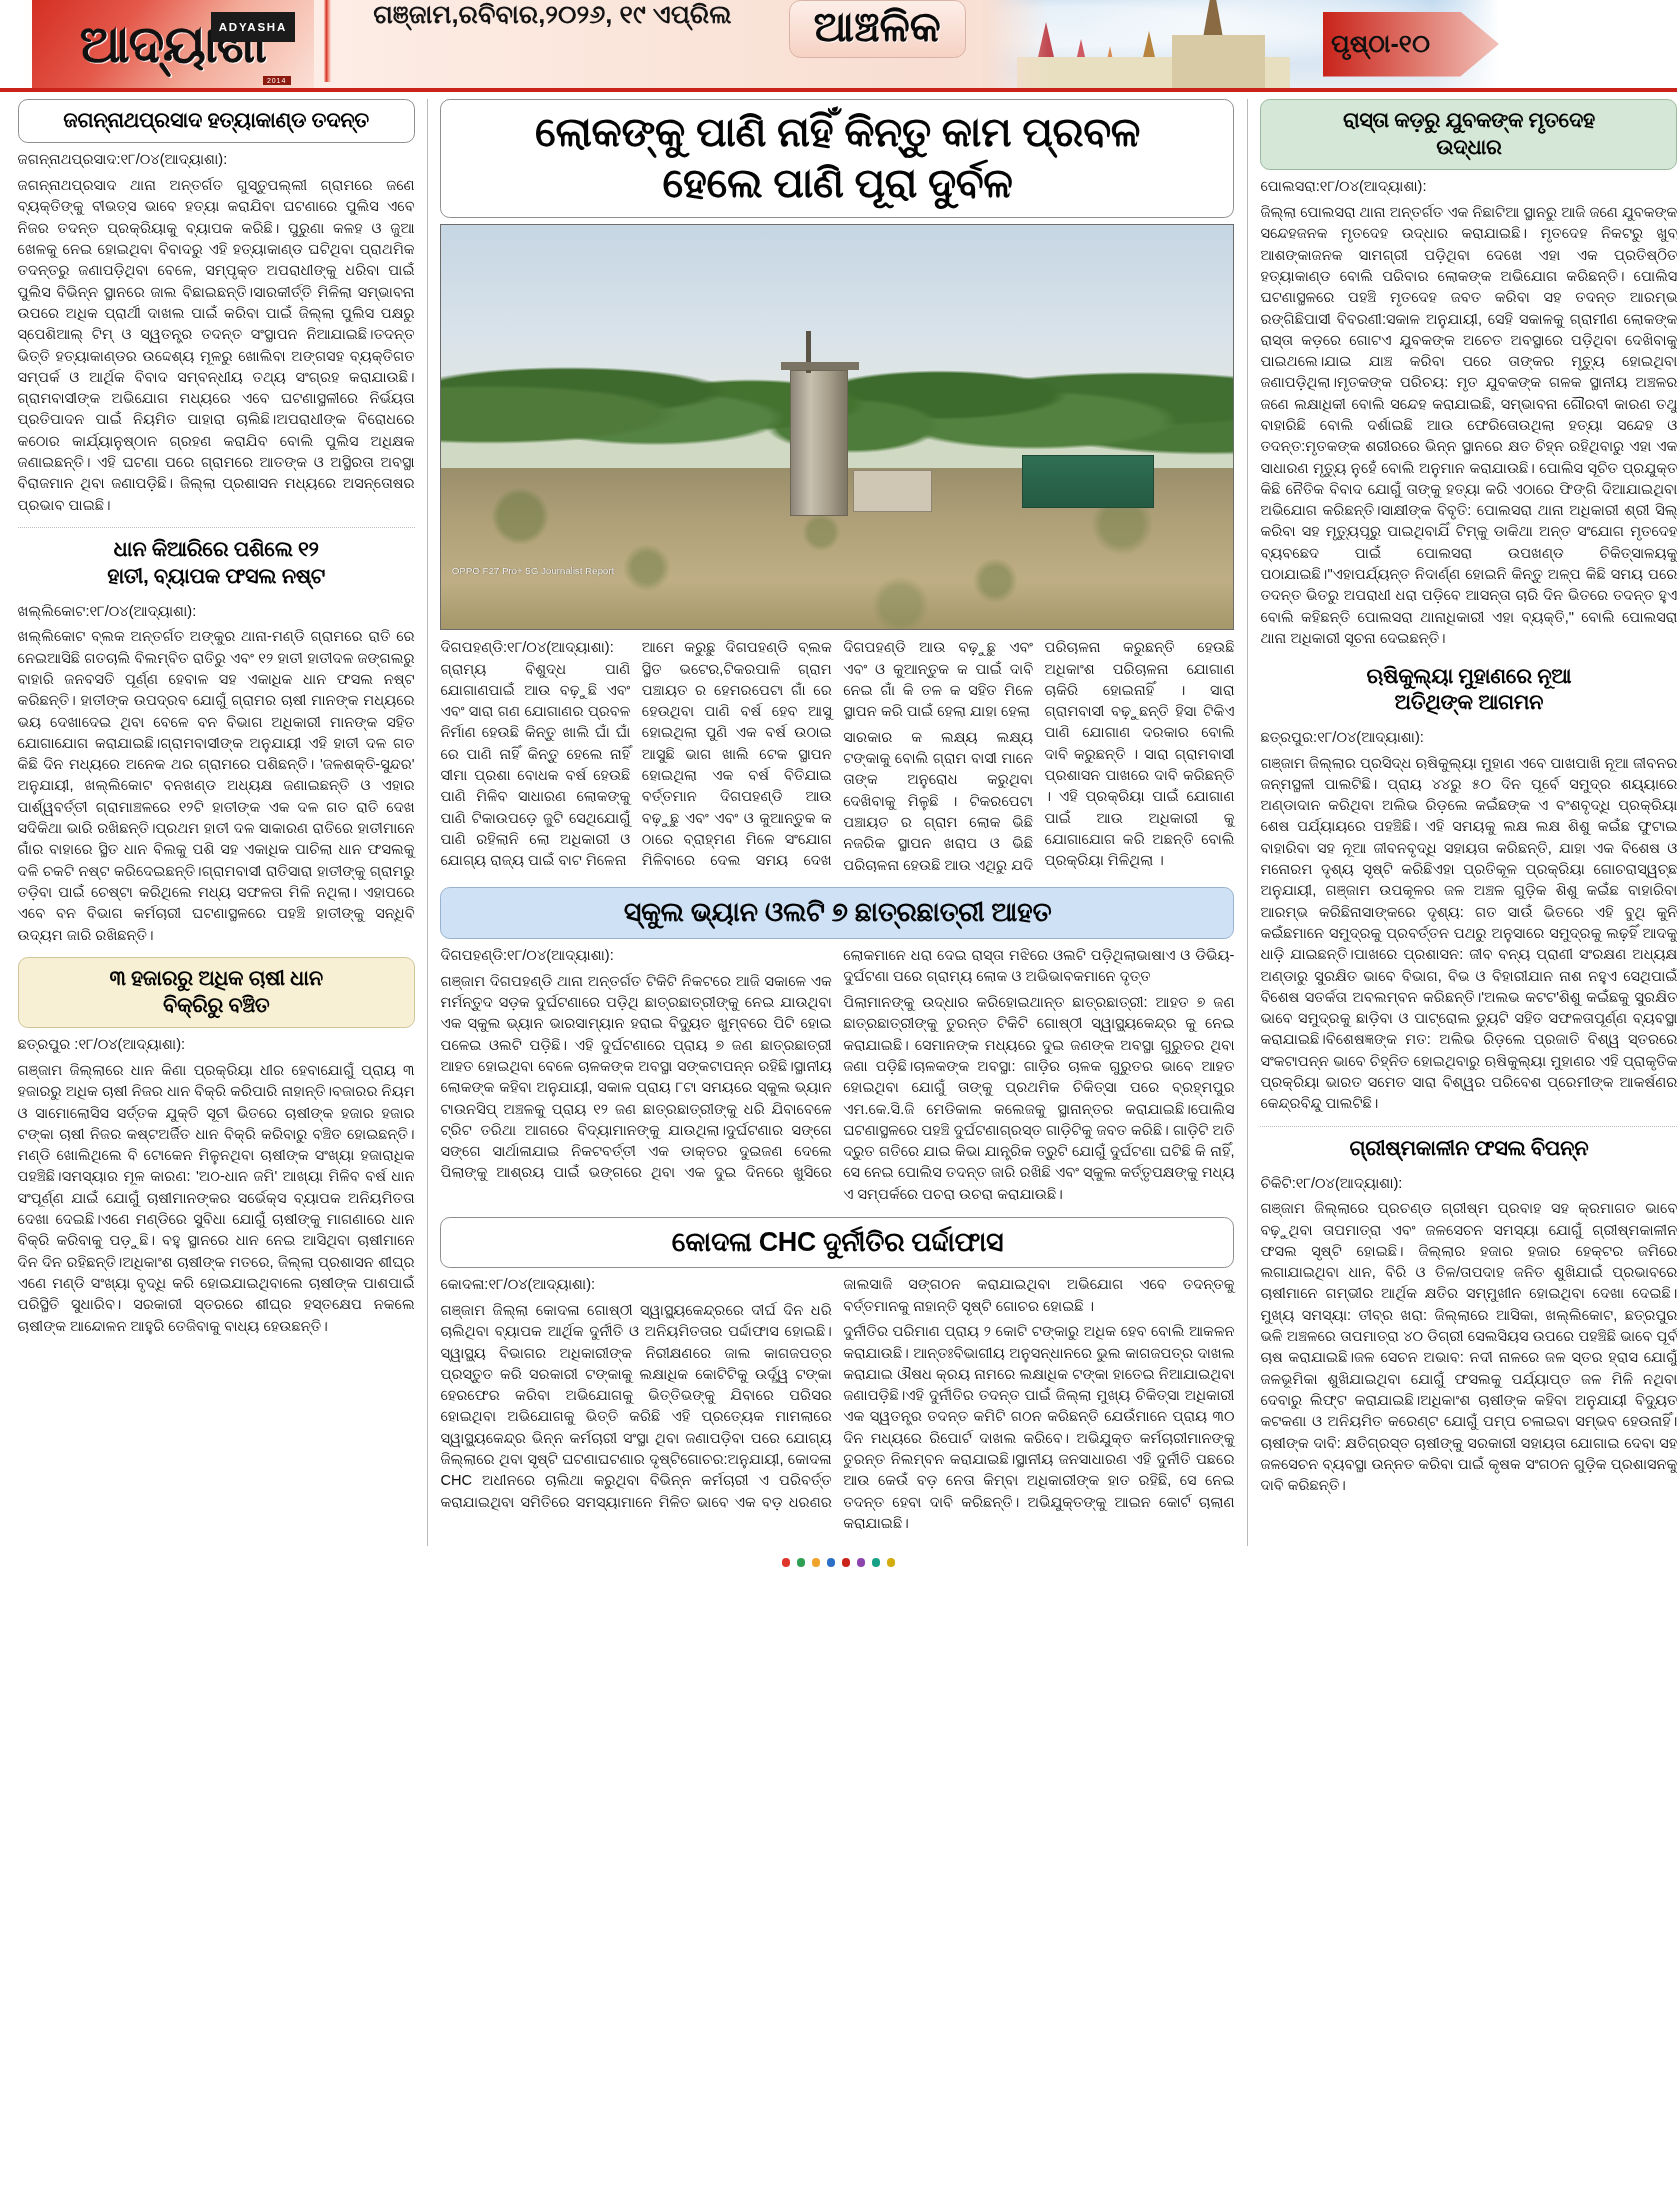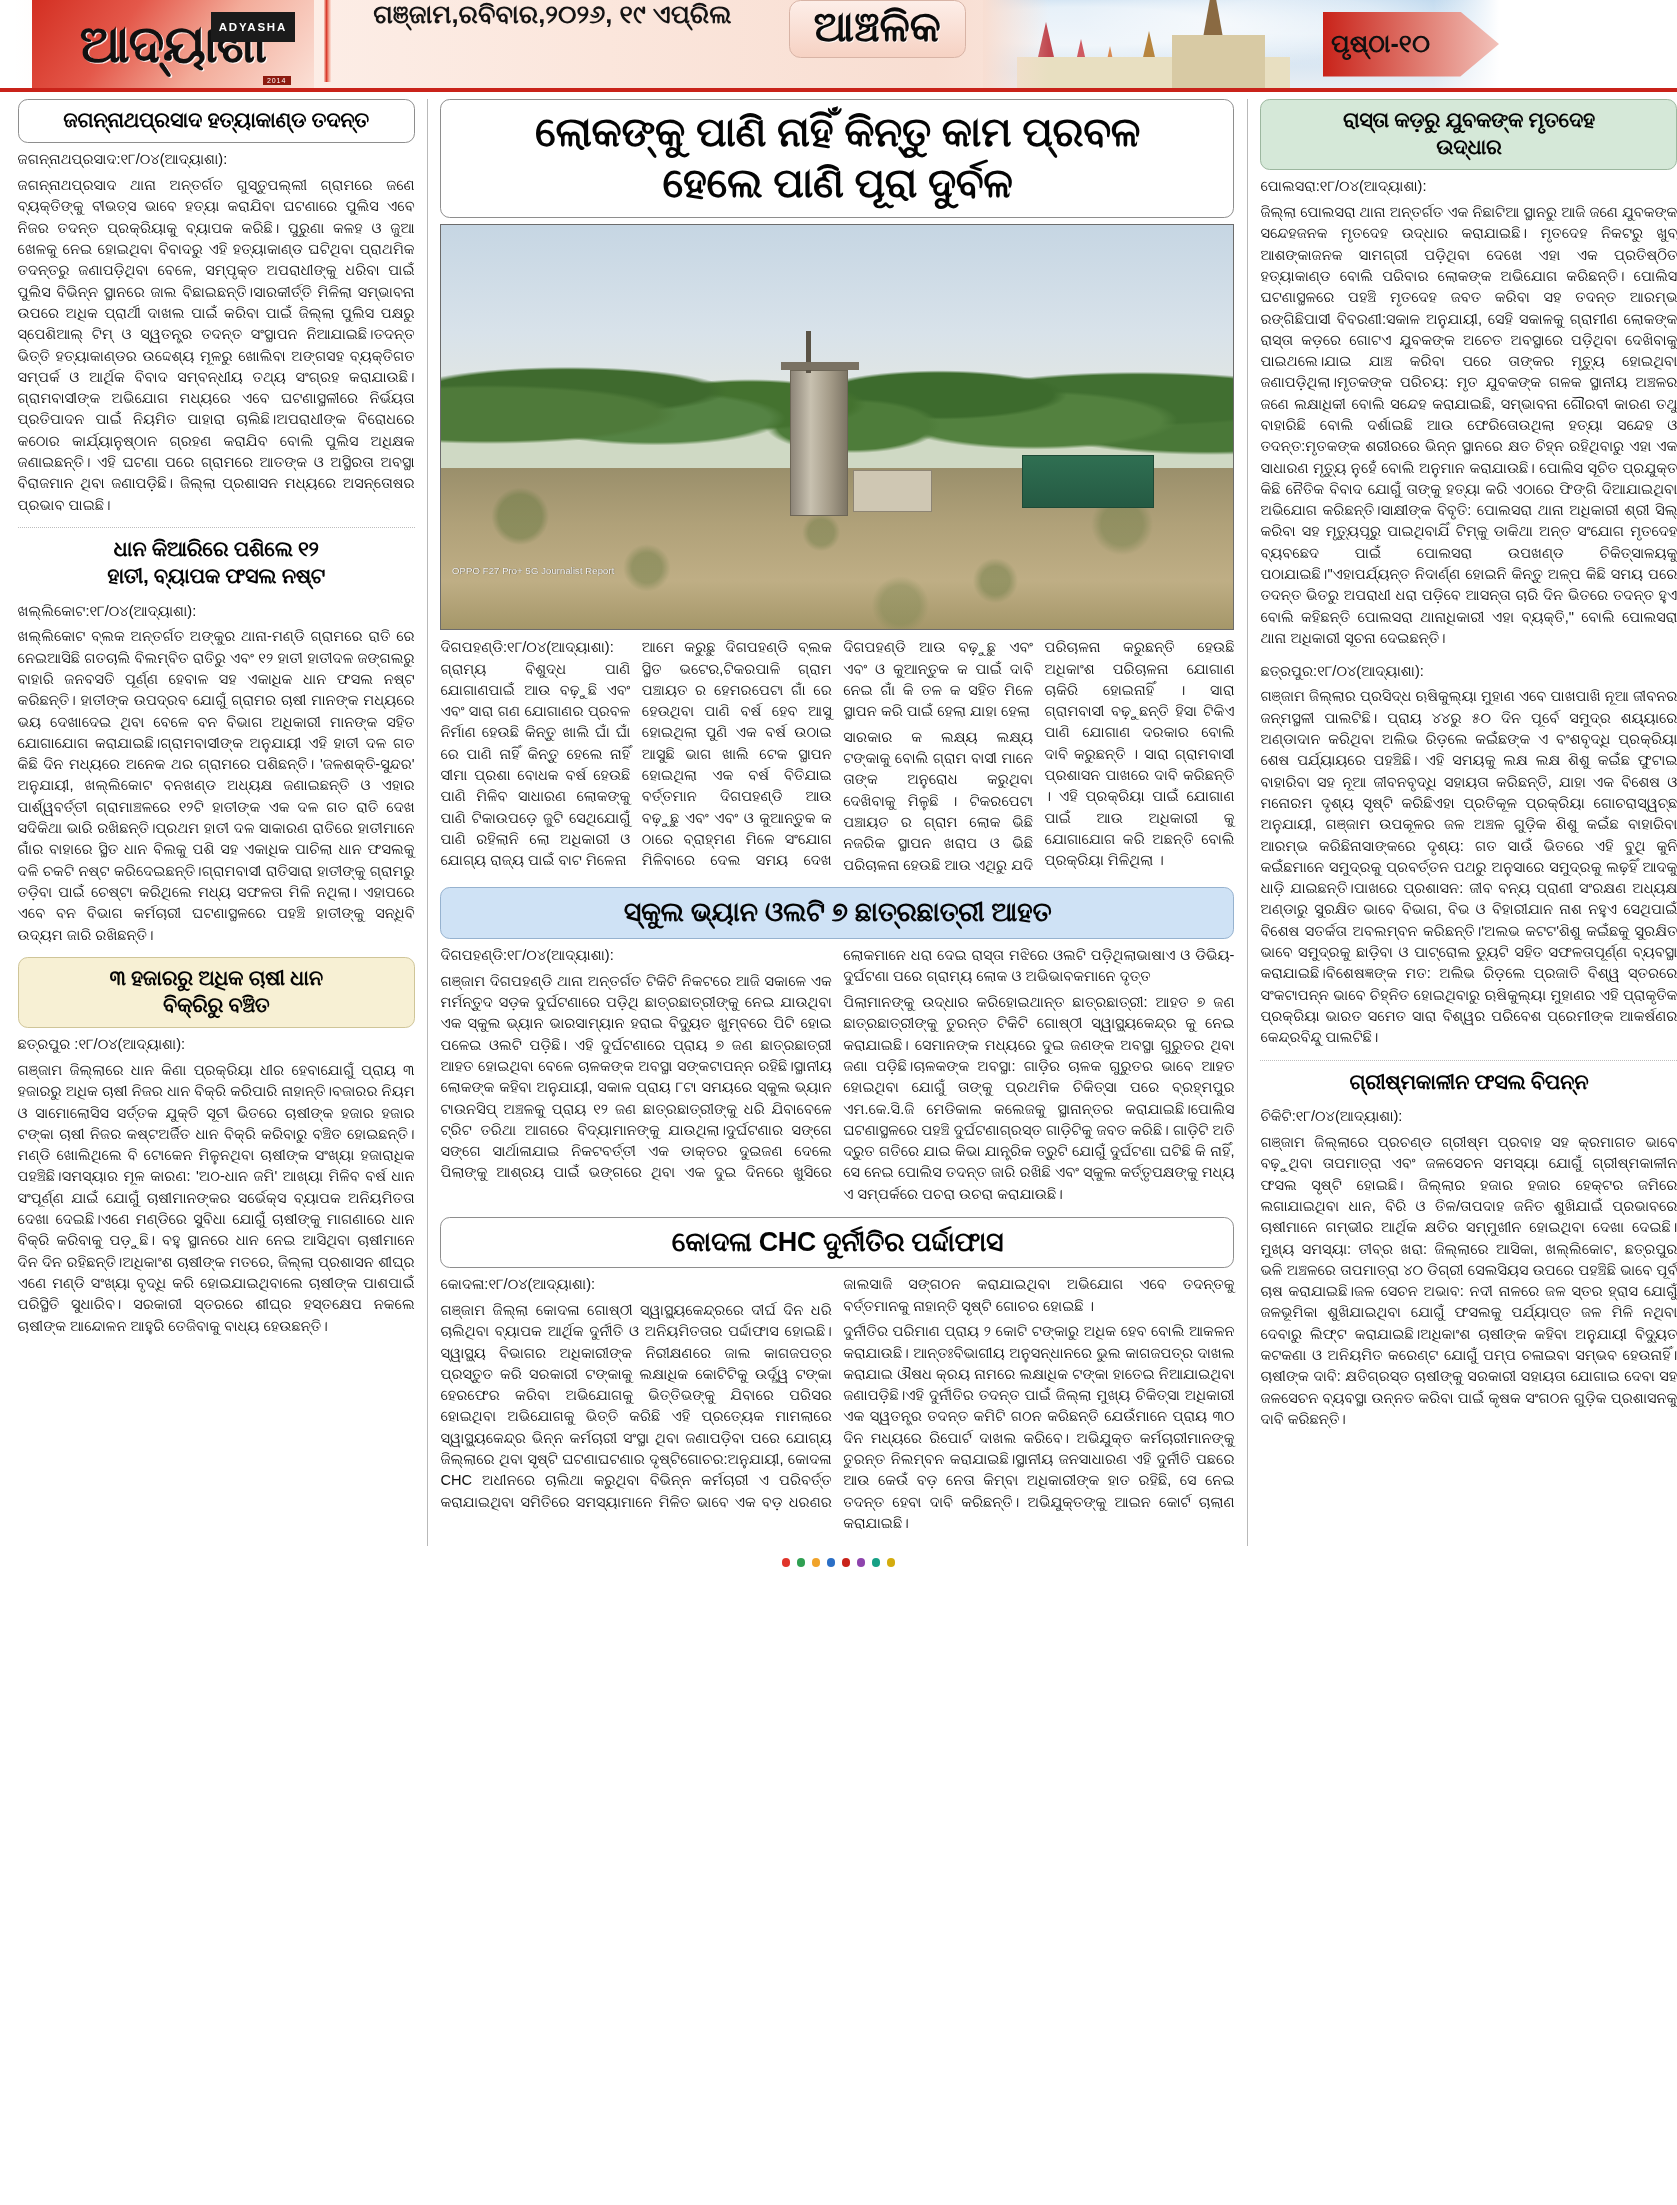--- a/index.html
+++ b/index.html
@@ -390,20 +390,24 @@
         <div class="hl small">ରାସ୍ତା କଡ଼ରୁ ଯୁବକଙ୍କ ମୃତଦେହ</div>
         <div class="hl small">ଉଦ୍ଧାର</div>
       </div>
       <div class="body-cols c1">
         <p class="bt">ପୋଲସରା:୧୮/୦୪(ଆଦ୍ୟାଶା):</p>
         <p class="bt">ଜିଲ୍ଲା ପୋଲସରା ଥାନା ଅନ୍ତର୍ଗତ ଏକ ନିଛାଟିଆ ସ୍ଥାନରୁ ଆଜି ଜଣେ ଯୁବକଙ୍କ ସନ୍ଦେହଜନକ ମୃତଦେହ ଉଦ୍ଧାର କରାଯାଇଛି। ମୃତଦେହ ନିକଟରୁ ଖୁବ୍ ଆଶଙ୍କାଜନକ ସାମଗ୍ରୀ ପଡ଼ିଥିବା ଦେଖେ ଏହା ଏକ ପ୍ରତିଷ୍ଠିତ ହତ୍ୟାକାଣ୍ଡ ବୋଲି ପରିବାର ଲୋକଙ୍କ ଅଭିଯୋଗ କରିଛନ୍ତି। ପୋଲିସ ଘଟଣାସ୍ଥଳରେ ପହଞ୍ଚି ମୃତଦେହ ଜବତ କରିବା ସହ ତଦନ୍ତ ଆରମ୍ଭ ରଙ୍ଗିଛିପାସୀ ବିବରଣୀ:ସକାଳ ଅନୁଯାୟୀ, ସେହି ସକାଳକୁ ଗ୍ରାମୀଣ ଲୋକଙ୍କ ରାସ୍ତା କଡ଼ରେ ଗୋଟଏ ଯୁବକଙ୍କ ଅଚେତ ଅବସ୍ଥାରେ ପଡ଼ିଥିବା ଦେଖିବାକୁ ପାଇଥଲେ।ଯାଇ ଯାଞ୍ଚ କରିବା ପରେ ତାଙ୍କର ମୃତ୍ୟୁ ହୋଇଥିବା ଜଣାପଡ଼ିଥିଲା।ମୃତକଙ୍କ ପରିଚୟ: ମୃତ ଯୁବକଙ୍କ ଗଳକ ସ୍ଥାନୀୟ ଅଞ୍ଚଳର ଜଣେ ଲକ୍ଷାଧିକୀ ବୋଲି ସନ୍ଦେହ କରାଯାଇଛି, ସମ୍ଭାବନା ଗୌରବୀ କାରଣ ତଥୁ ବାହାରିଛି ବୋଲି ଦର୍ଶାଇଛି ଆଉ ଫେରିତୋଉଥିଲା ହତ୍ୟା ସନ୍ଦେହ ଓ ତଦନ୍ତ:ମୃତକଙ୍କ ଶରୀରରେ ଭିନ୍ନ ସ୍ଥାନରେ କ୍ଷତ ଚିହ୍ନ ରହିଥିବାରୁ ଏହା ଏକ ସାଧାରଣ ମୃତ୍ୟୁ ନୁହେଁ ବୋଲି ଅନୁମାନ କରାଯାଉଛି। ପୋଲିସ ସୂଚିତ ପ୍ରଯୁକ୍ତ କିଛି ନୈତିକ ବିବାଦ ଯୋଗୁଁ ତାଙ୍କୁ ହତ୍ୟା କରି ଏଠାରେ ଫିଙ୍ଗି ଦିଆଯାଇଥିବା ଅଭିଯୋଗ କରିଛନ୍ତି।ସାକ୍ଷୀଙ୍କ ବିବୃତି: ପୋଲସରା ଥାନା ଅଧିକାରୀ ଶ୍ରୀ ସିଲ୍ କରିବା ସହ ମୃତ୍ୟୁପୂରୁ ପାଇଥିବାଯିଁ ଟିମ୍କୁ ଡାକିଥା ଅନ୍ତ ସଂଯୋଗ ମୃତଦେହ ବ୍ୟବଛେଦ ପାଇଁ ପୋଲସରା ଉପଖଣ୍ଡ ଚିକିତ୍ସାଳୟକୁ ପଠାଯାଇଛି।"ଏହାପର୍ଯ୍ୟନ୍ତ ନିଦାର୍ଣ୍ଣ ହୋଇନି କିନ୍ତୁ ଅଳ୍ପ କିଛି ସମୟ ପରେ ତଦନ୍ତ ଭିତରୁ ଅପରାଧୀ ଧରା ପଡ଼ିବେ ଆସନ୍ତା ଚାରି ଦିନ ଭିତରେ ତଦନ୍ତ ହୁଏ ବୋଲି କହିଛନ୍ତି ପୋଲସରା ଥାନାଧିକାରୀ ଏହା ବ୍ୟକ୍ତି," ବୋଲି ପୋଲସରା ଥାନା ଅଧିକାରୀ ସୂଚନା ଦେଇଛନ୍ତି।</p>
       </div>
     </div>
 
     <div class="article">
+      <div class="hl-box plain">
+        <div class="hl small">ଋଷିକୁଲ୍ୟା ମୁହାଣରେ ନୂଆ</div>
+        <div class="hl small">ଅତିଥିଙ୍କ ଆଗମନ</div>
+      </div>
       <div class="body-cols c1">
         <p class="bt">ଛତ୍ରପୁର:୧୮/୦୪(ଆଦ୍ୟାଶା):</p>
         <p class="bt">ଗଞ୍ଜାମ ଜିଲ୍ଲାର ପ୍ରସିଦ୍ଧ ଋଷିକୁଲ୍ୟା ମୁହାଣ ଏବେ ପାଖପାଖି ନୂଆ ଜୀବନର ଜନ୍ମସ୍ଥଳୀ ପାଲଟିଛି। ପ୍ରାୟ ୪୪ରୁ ୫୦ ଦିନ ପୂର୍ବେ ସମୁଦ୍ର ଶୟ୍ୟାରେ ଅଣ୍ଡାଦାନ କରିଥିବା ଅଲିଭ ରିଡ଼ଲେ କଇଁଛଙ୍କ ଏ ବଂଶବୃଦ୍ଧି ପ୍ରକ୍ରିୟା ଶେଷ ପର୍ଯ୍ୟାୟରେ ପହଞ୍ଚିଛି। ଏହି ସମୟକୁ ଲକ୍ଷ ଲକ୍ଷ ଶିଶୁ କଇଁଛ ଫୁଟାଇ ବାହାରିବା ସହ ନୂଆ ଜୀବନବୃଦ୍ଧି ସହାୟତା କରିଛନ୍ତି, ଯାହା ଏକ ବିଶେଷ ଓ ମନୋରମ ଦୃଶ୍ୟ ସୃଷ୍ଟି କରିଛିଏହା ପ୍ରତିକୂଳ ପ୍ରକ୍ରିୟା ଗୋଚରାସ୍ୱଚ୍ଛ ଅନୁଯାୟୀ, ଗଞ୍ଜାମ ଉପକୂଳର ଜଳ ଅଞ୍ଚଳ ଗୁଡ଼ିକ ଶିଶୁ କଇଁଛ ବାହାରିବା ଆରମ୍ଭ କରିଛିନାସାଙ୍କରେ ଦୃଶ୍ୟ: ଗତ ସାଉଁ ଭିତରେ ଏହି ବୁଥି କୁନି କଇଁଛମାନେ ସମୁଦ୍ରକୁ ପ୍ରବର୍ତ୍ତନ ପଥରୁ ଅନୁସାରେ ସମୁଦ୍ରକୁ ଲଢ଼ହିଁ ଆଦକୁ ଧାଡ଼ି ଯାଇଛନ୍ତି।ପାଖରେ ପ୍ରଶାସନ: ଜୀବ ବନ୍ୟ ପ୍ରାଣୀ ସଂରକ୍ଷଣ ଅଧ୍ୟକ୍ଷ ଅଣ୍ଡାରୁ ସୁରକ୍ଷିତ ଭାବେ ବିଭାଗ, ବିଭ ଓ ବିହାରୀଯାନ ନାଶ ନହୁଏ ସେଥିପାଇଁ ବିଶେଷ ସତର୍କତା ଅବଲମ୍ବନ କରିଛନ୍ତି।'ଅଲଭ କଟଟ'ଶିଶୁ କଇଁଛକୁ ସୁରକ୍ଷିତ ଭାବେ ସମୁଦ୍ରକୁ ଛାଡ଼ିବା ଓ ପାଟ୍ରୋଲ ଡ୍ୟୁଟି ସହିତ ସଫଳତାପୂର୍ଣ୍ଣ ବ୍ୟବସ୍ଥା କରାଯାଇଛି।ବିଶେଷଜ୍ଞଙ୍କ ମତ: ଅଲିଭ ରିଡ଼ଲେ ପ୍ରଜାତି ବିଶ୍ୱ ସ୍ତରରେ ସଂକଟାପନ୍ନ ଭାବେ ଚିହ୍ନିତ ହୋଇଥିବାରୁ ଋଷିକୁଲ୍ୟା ମୁହାଣର ଏହି ପ୍ରାକୃତିକ ପ୍ରକ୍ରିୟା ଭାରତ ସମେତ ସାରା ବିଶ୍ୱର ପରିବେଶ ପ୍ରେମୀଙ୍କ ଆକର୍ଷଣର କେନ୍ଦ୍ରବିନ୍ଦୁ ପାଲଟିଛି।</p>
       </div>
     </div>
 
     <div class="dashed-sep"></div>
 
     <div class="article">
       <div class="hl-box plain">

